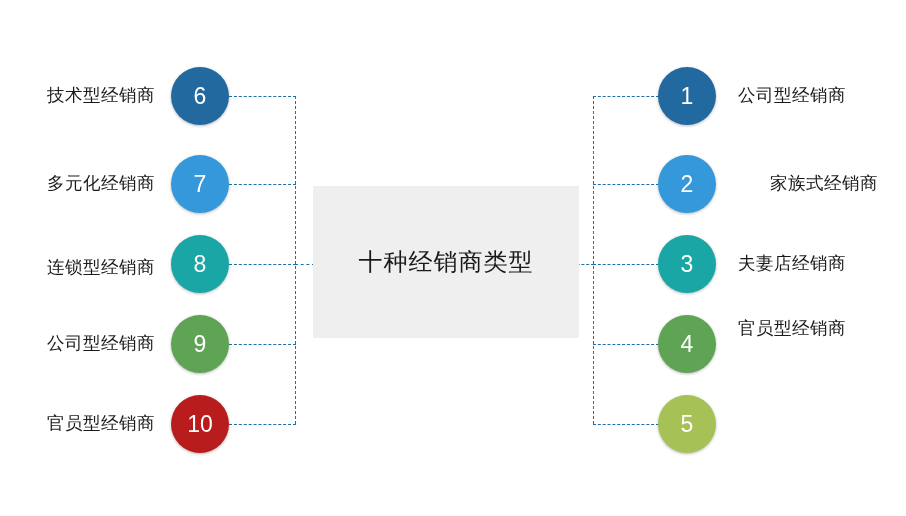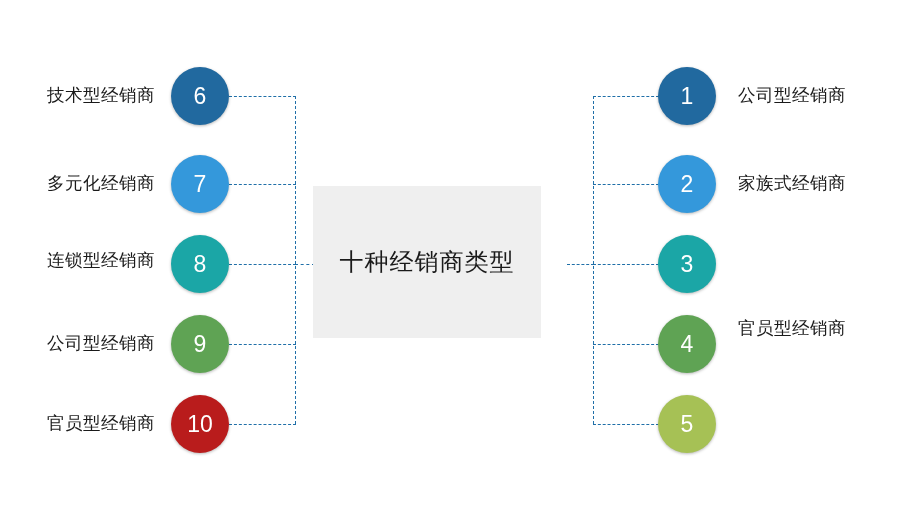--- a/index.html
+++ b/index.html
@@ -16,21 +16,21 @@
     height: 516px;
     background: #ffffff;
     overflow: hidden;
   }
 
   
   .center-box {
     position: absolute;
     left: 313px;
     top: 186px;
-    width: 228px;
+    width: 266px;
     height: 152px;
     background: #efefef;
     display: flex;
     align-items: center;
     justify-content: center;
   }
   .center-box .center-title {
     font-size: 24px;
     color: #1a1a1a;
     letter-spacing: 1px;
@@ -106,21 +106,21 @@
   <div class="conn conn-h" style="left:593px; top:344px; width:66px;"></div>
   <div class="conn conn-h" style="left:593px; top:424px; width:66px;"></div>
   <div class="conn conn-h" style="left:567px; top:264px; width:27px;"></div>
 
   <div class="center-box">
     <span class="center-title">十种经销商类型</span>
   </div>
 
   <div class="label label-left" style="top:175px;">多元化经销商</div>
   <div class="label label-left" style="top:87px;">技术型经销商</div>
-  <div class="label label-left" style="top:252px;text-align:center;">连锁型经销商</div>
+  <div class="label label-left" style="top:259px;text-align:center;">连锁型经销商</div>
   <div class="label label-left" style="top:335px;">公司型经销商</div>
   <div class="label label-left" style="top:415px;">官员型经销商</div>
 
   <div class="node" style="left:171px; top:67px;  background:#21699F;">
     <span>6</span>
   </div>
   <div class="node" style="left:171px; top:155px; background:#3498DB;">
     <span>7</span>
   </div>
   <div class="node" style="left:171px; top:235px; background:#1BA6A6;">
@@ -143,16 +143,17 @@
     <span>3</span>
   </div>
   <div class="node" style="left:658px; top:315px; background:#5FA354;">
     <span>4</span>
   </div>
   <div class="node" style="left:658px; top:395px; background:#A6C155;">
     <span>5</span>
   </div>
 
   <div class="label label-right" style="top:87px;">公司型经销商</div>
-  <div class="label label-right" style="top:175px;">家族式经销商</div>
+  <div class="label label-right" style="top:175px;margin-left:32px;">家族式经销商</div>
+  <div class="label label-right" style="top:255px;">夫妻店经销商</div>
   <div class="label label-right" style="top:320px;">官员型经销商</div>
 
 </div>
 
 </body></html>

